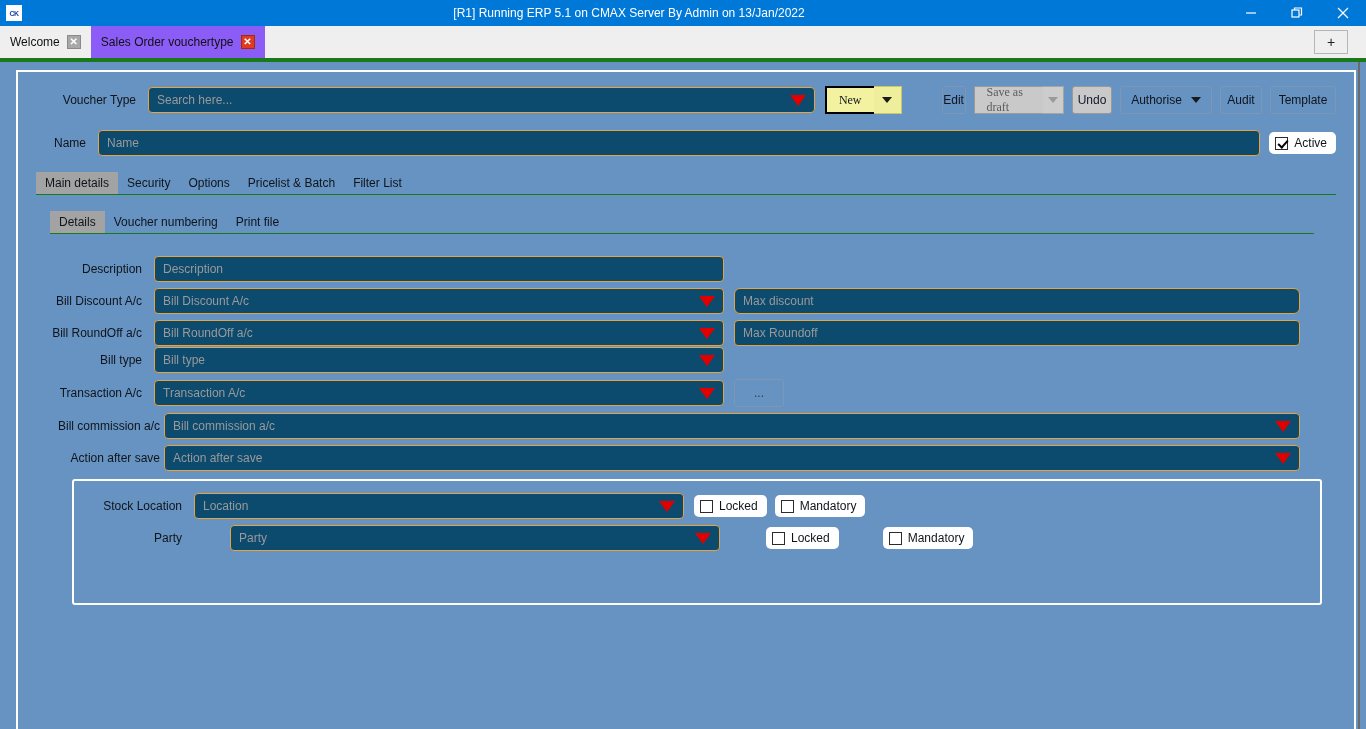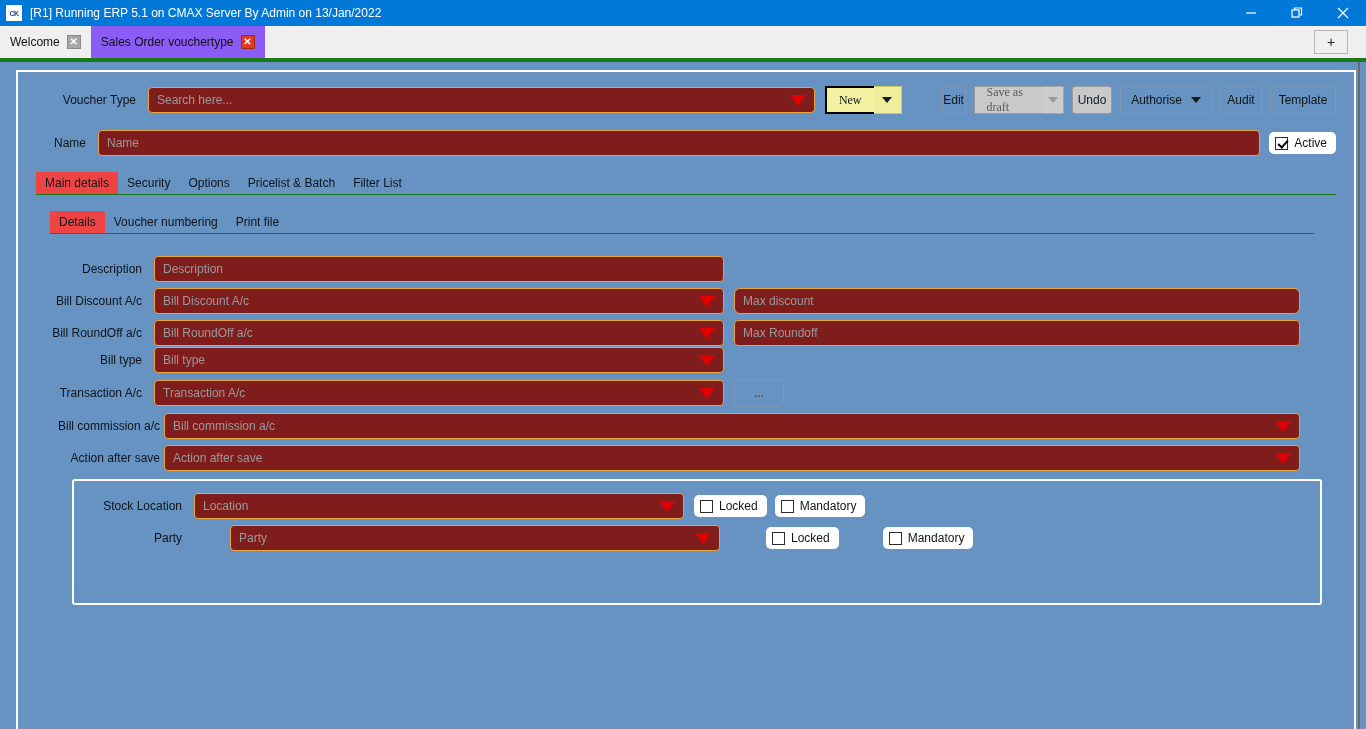--- a/index.html
+++ b/index.html
@@ -29,20 +29,21 @@
     color: #1a3fa0;
     font-family: "Liberation Sans", sans-serif;
     letter-spacing: -0.5px;
     flex: 0 0 auto;
   }
   #title-text {
     font-size: 12px;
     flex: 1 1 auto;
     white-space: nowrap;
     overflow: hidden;
+    text-align: center;
   }
   .wincontrol {
     width: 46px; height: 26px;
     display: flex; align-items: center; justify-content: center;
     color: #ffffff;
     font-size: 13px;
     flex: 0 0 auto;
   }
   .wincontrol svg { display: block; }
 
@@ -116,21 +117,21 @@
   .lbl {
     font-size: 12px;
     color: #10141a;
     text-align: right;
     flex: 0 0 auto;
     padding-right: 12px;
   }
 
   
   .fld {
-    background: #7f1d1d;
+    background: #0c4a6e;
     border: 1px solid #e8a33d;
     border-radius: 4px;
     height: 26px;
     display: flex;
     align-items: center;
     padding: 0 8px;
     font-size: 12px;
     color: #9a9a9a;
     position: relative;
   }
@@ -231,21 +232,21 @@
     display: flex;
     align-items: flex-end;
     border-bottom: 1px solid #1a7a1a;
   }
   .ftab {
     font-size: 12px;
     color: #10141a;
     padding: 4px 9px 4px 9px;
     white-space: nowrap;
   }
-  .ftab.sel { background: #ef4444; text-align: center; }
+  .ftab.sel { background: #a3a3a3; text-align: center; }
 
   
   .groupbox {
     border: 2px solid #ffffff;
     border-radius: 3px;
     padding: 12px 0 12px 0;
   }
 </style>
 </head>
 <body>

